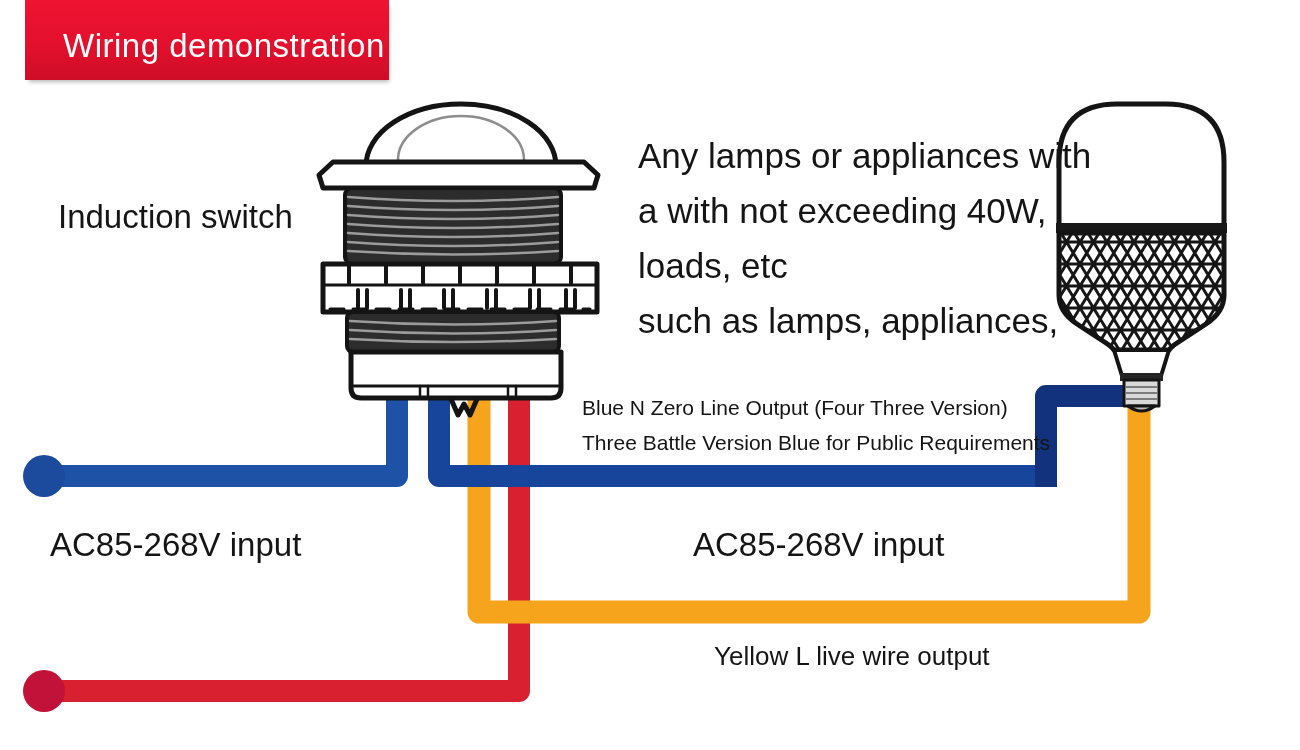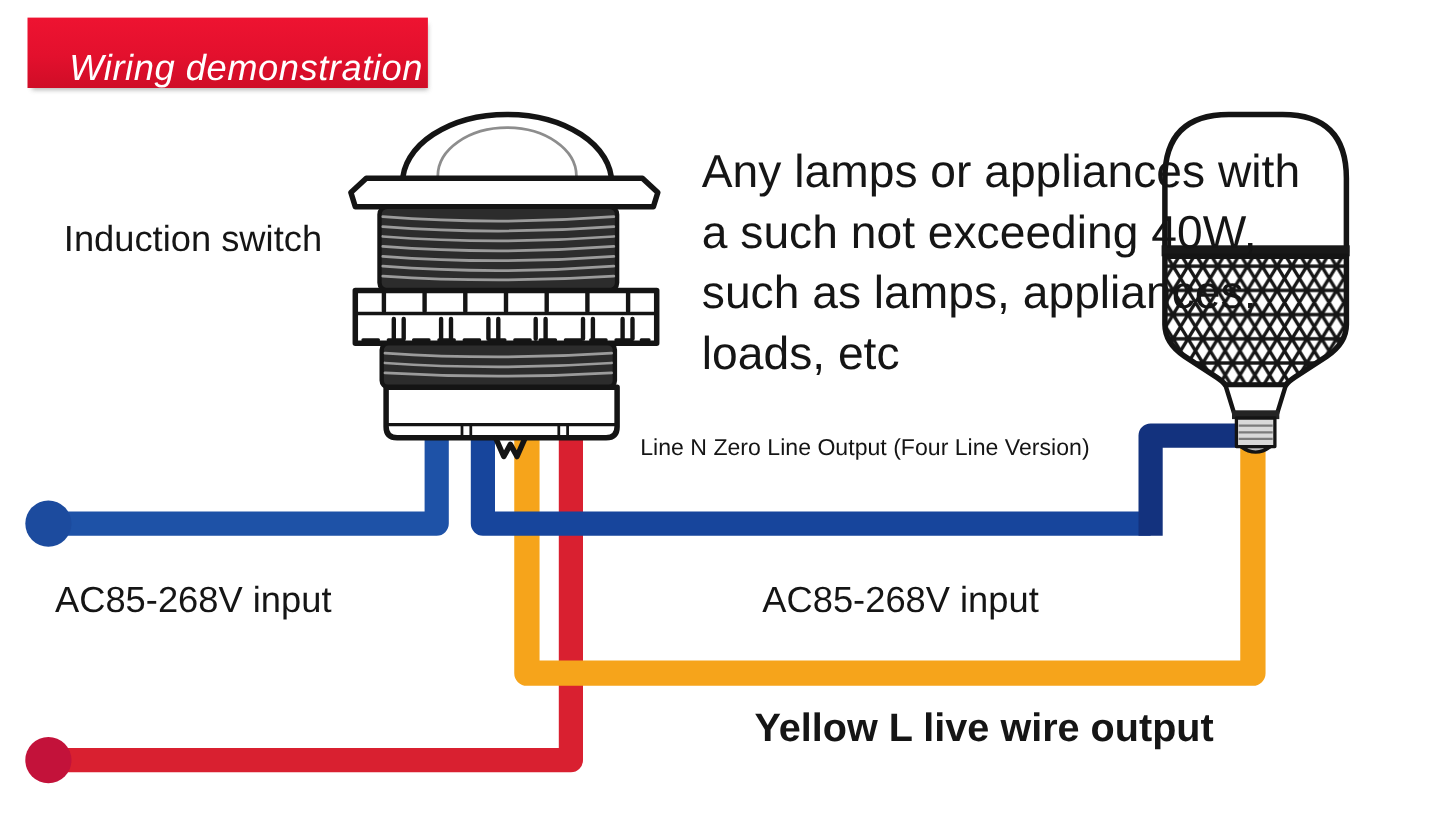--- a/index.html
+++ b/index.html
@@ -2,39 +2,38 @@
 <html style="--banner-red: #e3102d; --banner-text: #ffffff; --text-black: #151515; --wire-blue-input: #1e52a7; --wire-blue-output: #17459c; --wire-blue-output-dark: #13327e; --wire-yellow: #f6a41b; --wire-red: #d92030; --cap-blue: #1c4b9e; --cap-red: #c3123a; --line-art: #141414;"><head>
 <meta charset="utf-8">
 <style>
   html,body{margin:0;padding:0;background:#fff;}
   .stage{
     position:relative;width:1300px;height:750px;background:#fff;overflow:hidden;
     font-family:"Liberation Sans", sans-serif;color:var(--text-black,#151515);
   }
   .lbl{position:absolute;white-space:nowrap;color:var(--text-black,#151515);text-align:center;}
   .banner{
-    position:absolute;left:25px;top:16px;width:364px;height:64px;
+    position:absolute;left:25px;top:0;width:364px;height:80px;
     background:linear-gradient(180deg,#ee1331 0%, var(--banner-red,#e3102d) 55%, #cf0d27 100%);
     box-shadow:2px 4px 4px -2px rgba(100,100,100,.45);
-    font-style:italic;
   }
   .banner span{
     display:block;padding-left:38px;line-height:92px;font-size:33px;
     color:var(--banner-text,#fff);letter-spacing:.5px;
   }
   .lbl-induction{left:58px;top:198px;font-size:33px;}
-  .note{position:absolute;left:638px;top:128px;font-size:42px;line-height:55px;}
+  .note{position:absolute;left:638px;top:128px;font-size:35px;line-height:55px;}
   .note span{display:block;white-space:nowrap;}
   .outnote{position:absolute;left:582px;top:390px;font-size:21px;line-height:35px;}
   .outnote span{display:block;white-space:nowrap;}
   .lbl-blue-neutral{left:28px;top:411px;font-size:33px;}
   .lbl-ac-left{left:50px;top:526px;font-size:33px;}
   .lbl-ac-right{left:693px;top:526px;font-size:33px;}
   .lbl-brown{left:35px;top:626px;font-size:30px;}
-  .lbl-yellow-out{left:686px;top:641px;font-size:36px;font-weight:bold;}
+  .lbl-yellow-out{left:714px;top:641px;font-size:26px;}
   svg.layer{position:absolute;left:0;top:0;}
 </style>
 </head>
 <body>
 
 <div class="stage">
 
   <svg class="layer" width="1300" height="750" viewBox="0 0 1300 750" aria-hidden="true">
     <defs>
       <pattern id="mesh" width="27" height="22" patternUnits="userSpaceOnUse">
@@ -109,27 +108,28 @@
   </svg>
 
   <div class="banner">
     <span>Wiring demonstration</span>
   </div>
 
   <div class="lbl lbl-induction">Induction switch</div>
 
   <div class="note">
     <span>Any lamps or appliances with</span>
-    <span>a such not exceeding 40W,</span>
+    <span>a with not exceeding 40W,</span>
+    <span>loads, etc</span>
     <span>such as lamps, appliances,</span>
-    <span>loads, etc</span>
   </div>
 
   <div class="outnote">
-    <span>Line N Zero Line Output (Four Line Version)</span>
+    <span>Blue N Zero Line Output (Four Three Version)</span>
+    <span>Three Battle Version Blue for Public Requirements</span>
   </div>
 
 
   <div class="lbl lbl-ac-left">AC85-268V input</div>
 
   <div class="lbl lbl-ac-right">AC85-268V input</div>
 
 
   <div class="lbl lbl-yellow-out">Yellow L live wire output</div>
 </div>

